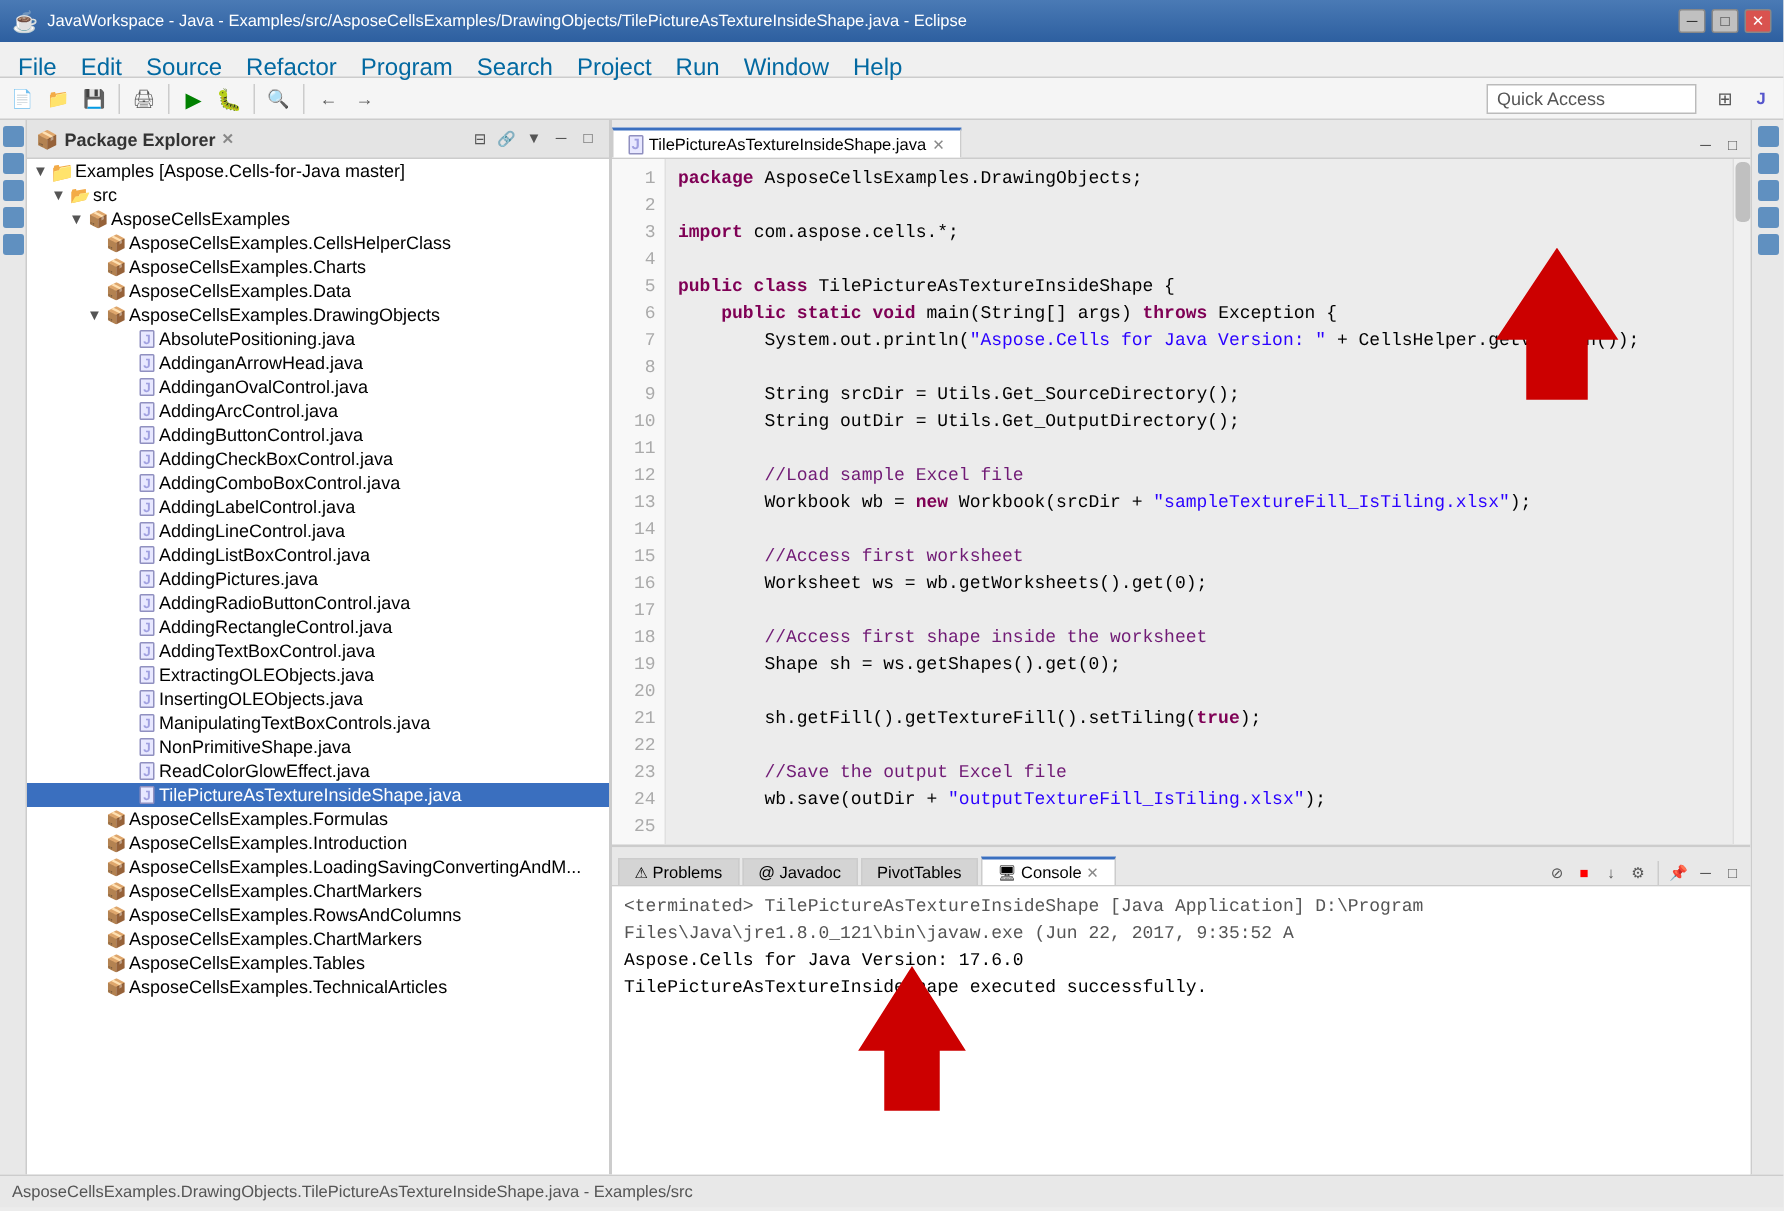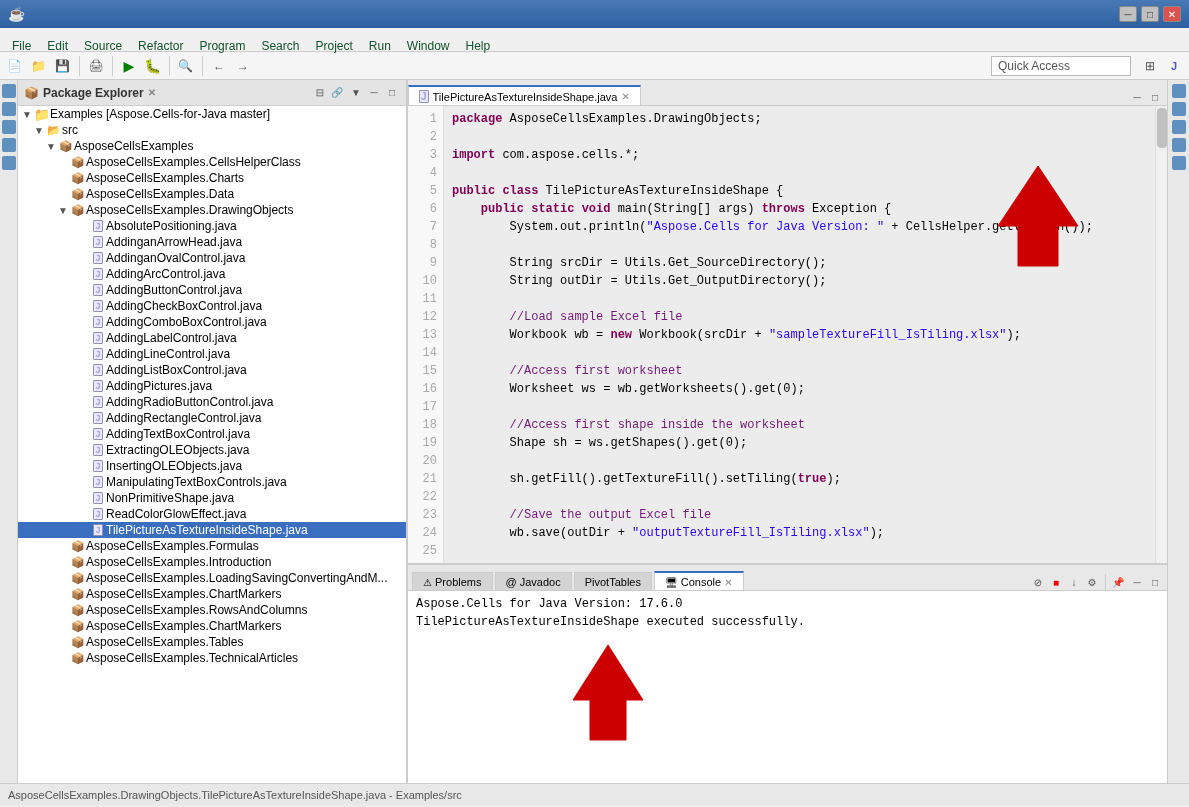--- a/index.html
+++ b/index.html
@@ -33,22 +33,22 @@
       background: #f0f0f0;
       border-bottom: 1px solid #ccc;
       display: flex;
       align-items: center;
       height: 24px;
       padding: 0 4px;
     }
     .menu-item {
       padding: 2px 8px;
       cursor: pointer;
-      font-size: 12px;
-      color: #14532d;
+      font-size: 16px;
+      color: #0369a1;
       margin-top: 12px;
     }
 
     
     #toolbar {
       background: #f5f5f5;
       border-bottom: 1px solid #ccc;
       display: flex;
       align-items: center;
       height: 28px;
@@ -270,20 +270,21 @@
     .bottom-arrow-overlay { position: absolute; top: 0; left: 0; width: 100%; height: 100%; pointer-events: none; z-index: 10; }
 
     #pe-scroll { overflow-y: scroll; overflow-x: auto; flex: 1; }
   </style>
 </head>
 <body>
 
 <div id="title-bar">
   <div id="title-bar-left">
     <span style="font-size:14px;">☕</span>
+    <span style="font-size:11px;">JavaWorkspace - Java - Examples/src/AsposeCellsExamples/DrawingObjects/TilePictureAsTextureInsideShape.java - Eclipse</span>
   </div>
   <div id="title-bar-controls">
     <div class="title-btn">─</div>
     <div class="title-btn">□</div>
     <div class="title-btn close">✕</div>
   </div>
 </div>
 
 <div id="menu-bar">
   <span class="menu-item">File</span>
@@ -680,20 +681,21 @@
           <div class="bottom-btn" style="color:red;">■</div>
           <div class="bottom-btn">↓</div>
           <div class="bottom-btn">⚙</div>
           <div style="width:1px;height:16px;background:#ccc;margin:0 3px;"></div>
           <div class="bottom-btn">📌</div>
           <div class="bottom-btn">─</div>
           <div class="bottom-btn">□</div>
         </div>
       </div>
       <div id="console-content">
+        <div class="console-terminated">&lt;terminated&gt; TilePictureAsTextureInsideShape [Java Application] D:\Program Files\Java\jre1.8.0_121\bin\javaw.exe (Jun 22, 2017, 9:35:52 A</div>
         <div class="console-output">Aspose.Cells for Java Version: 17.6.0</div>
         <div class="console-output">TilePictureAsTextureInsideShape executed successfully.</div>
       </div>
 
       <div class="bottom-arrow-overlay">
         <svg width="100%" height="100%">
 
           <polygon points="200,80 165,135 182,135 182,175 218,175 218,135 235,135" fill="#cc0000" stroke="#cc0000" stroke-width="1"></polygon>
         </svg>
       </div>

